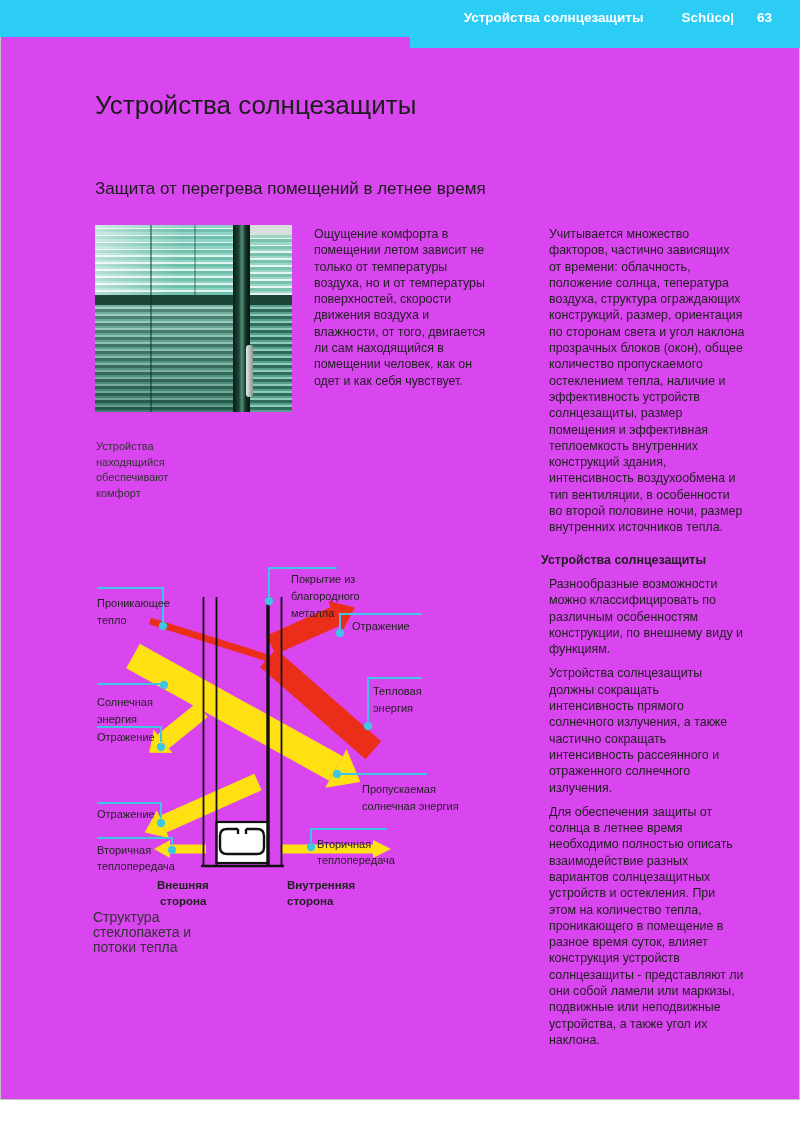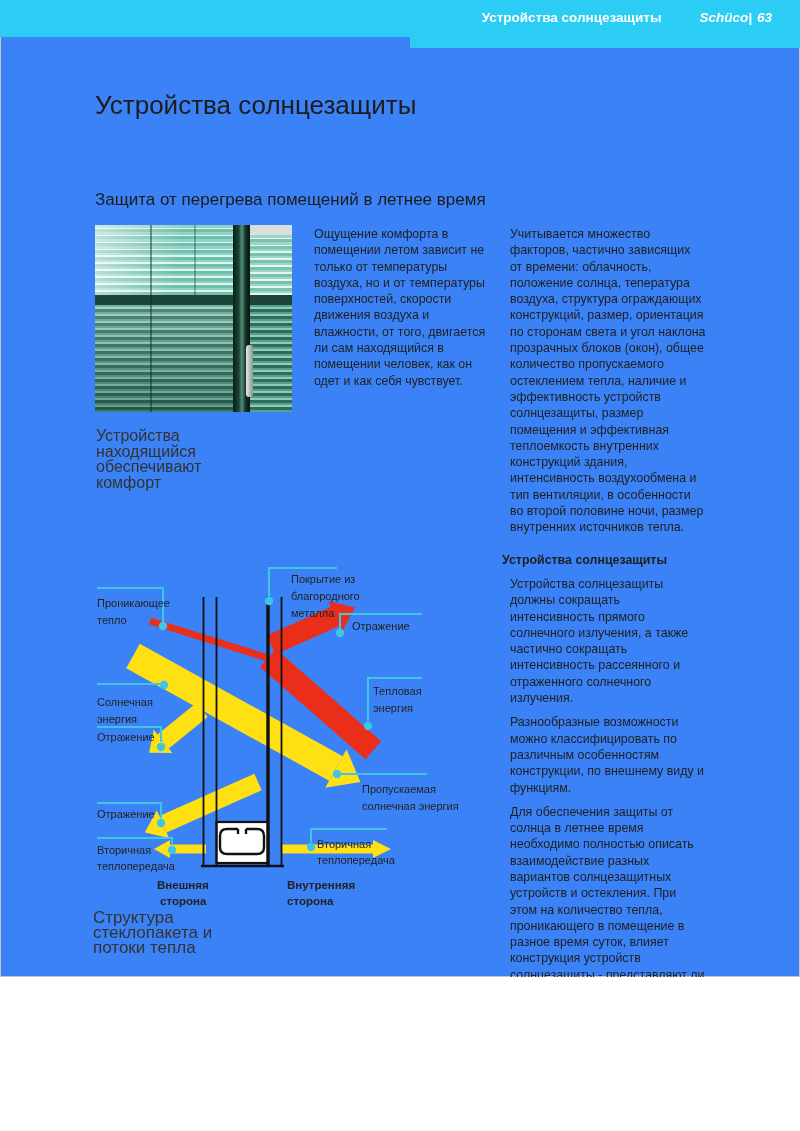--- a/index.html
+++ b/index.html
@@ -1,27 +1,27 @@
 <!DOCTYPE html>
 <html><head>
 <meta charset="utf-8">
 <style>
   html,body{margin:0;padding:0;background:#fff;}
-  .page{position:relative;width:800px;height:977px;background:#3b82f6;overflow:hidden;
+  .page{position:relative;width:800px;height:1100px;background:#d946ef;overflow:hidden;
         font-family:"Liberation Sans","DejaVu Sans",sans-serif;color:#1f1f1f;
         box-shadow:inset 0 0 0 1px #c4c4c4;}
   
   .topbar{position:absolute;left:0;top:0;width:800px;height:37px;background:#2bcdf4;}
   .topbar-ext{position:absolute;left:410px;top:37px;width:390px;height:11px;background:#2bcdf4;}
   .header-line{position:absolute;top:10px;left:0;width:772px;display:flex;justify-content:flex-end;
                align-items:baseline;gap:38px;color:#fff;font-size:13.5px;font-weight:bold;}
-  .brand-group{display:flex;gap:5px;align-items:flex-start;font-style:italic;}
+  .brand-group{display:flex;gap:23px;align-items:flex-start;}
   
   .page-title{position:absolute;left:95px;top:90px;font-size:26px;font-weight:400;color:#1c1c1c;}
-  .subtitle{position:absolute;left:95px;top:190px;font-size:17px;font-weight:400;color:#1c1c1c;}
+  .subtitle{position:absolute;left:95px;top:179px;font-size:17px;font-weight:400;color:#1c1c1c;}
   
   .photo{position:absolute;left:95px;top:225px;width:197px;height:187px;overflow:hidden;background:#5fae9d;}
   .photo div{position:absolute;}
   .ph-top-left{left:0;top:0;width:138px;height:70px;
       background:repeating-linear-gradient(180deg,#8fd3c4 0 2.5px,#e2f4ee 2.5px 4px,#6fbfae 4px 7px);}
   .ph-top-left:after{content:"";position:absolute;inset:0;
       background:linear-gradient(100deg,rgba(255,255,255,.55),rgba(255,255,255,0) 60%);}
   .ph-rail-left{left:0;top:70px;width:138px;height:10px;background:#1c453a;}
   .ph-bot-left{left:0;top:80px;width:138px;height:107px;
       background:repeating-linear-gradient(180deg,#55a18e 0 2.5px,#8fcbba 2.5px 4px,#2f6c5d 4px 7px);}
@@ -33,27 +33,27 @@
   .ph-top-right{left:155px;top:10px;width:42px;height:60px;
       background:repeating-linear-gradient(180deg,#9bd6c6 0 2.5px,#e6f5f0 2.5px 4px,#79c2b0 4px 7px);}
   .ph-rail-right{left:155px;top:70px;width:42px;height:10px;background:#1c453a;}
   .ph-bot-right{left:155px;top:80px;width:42px;height:107px;
       background:repeating-linear-gradient(180deg,#55a18e 0 2.5px,#8fcbba 2.5px 4px,#2f6c5d 4px 7px);}
   .ph-cord1{left:55px;top:0;width:2px;height:187px;background:rgba(8,40,32,.45);}
   .ph-cord2{left:99px;top:0;width:2px;height:70px;background:rgba(8,40,32,.3);}
   .ph-handle{left:151px;top:120px;width:7px;height:52px;border-radius:3px;
       background:linear-gradient(90deg,#e2e8e4,#8a988f);}
   
-  .caption{position:absolute;left:96px;top:428px;font-size:16px;line-height:15.5px;color:#333;}
-  .diag-caption{position:absolute;left:93px;top:910px;font-size:17px;line-height:15px;color:#333;}
+  .caption{position:absolute;left:96px;top:439px;font-size:11px;line-height:15.5px;color:#333;}
+  .diag-caption{position:absolute;left:93px;top:910px;font-size:14px;line-height:15px;color:#333;}
   
   .col{position:absolute;top:218px;font-size:12.4px;line-height:16.3px;color:#1f1f1f;}
   .col p{margin:8px;}
   .col-mid{left:306px;width:196px;}
-  .col-right{left:502px;width:212px;}
+  .col-right{left:541px;width:212px;}
   .col-heading{font-weight:bold;margin:16px 0 7px 0;}
   
   .diagram{position:absolute;left:88px;top:560px;}
   .diagram text{font-size:11px;fill:#222;font-family:"Liberation Sans","DejaVu Sans",sans-serif;}
   .diagram text.b{font-weight:bold;font-size:11.5px;}
   
   .footerbar{position:absolute;left:55px;top:1103px;width:690px;height:26px;background:#2bcdf4;}
 </style>
 </head>
 <body>
@@ -94,22 +94,22 @@
     <div>комфорт</div>
   </div>
 
   <div class="col col-mid">
     <p>Ощущение комфорта в помещении летом зависит не только от температуры воздуха, но и от температуры поверхностей, скорости движения воздуха и влажности, от того, двигается ли сам находящийся в помещении человек, как он одет и как себя чувствует.</p>
   </div>
 
   <div class="col col-right">
     <p>Учитывается множество факторов, частично зависящих от времени: облачность, положение солнца, тепература воздуха, структура ограждающих  конструкций, размер, ориентация по сторонам света и угол наклона прозрачных блоков (окон), общее количество пропускаемого остеклением тепла, наличие и эффективность устройств солнцезащиты, размер помещения и эффективная теплоемкость внутренних конструкций здания, интенсивность воздухообмена и тип вентиляции, в особенности во второй половине ночи, размер внутренних источников тепла.</p>
     <div class="col-heading">Устройства солнцезащиты</div>
+    <p>Разнообразные возможности можно классифицировать по различным особенностям конструкции, по внешнему виду и функциям.</p>
     <p>Устройства солнцезащиты должны сокращать интенсивность прямого солнечного излучения, а также частично сокращать интенсивность рассеянного и отраженного солнечного излучения.</p>
-    <p>Разнообразные возможности можно классифицировать по различным особенностям конструкции, по внешнему виду и функциям.</p>
     <p>Для обеспечения защиты от солнца в летнее время необходимо полностью описать взаимодействие разных вариантов солнцезащитных устройств и остекления. При этом на количество тепла, проникающего в помещение в разное время суток, влияет конструкция устройств солнцезащиты - представляют ли они собой ламели или маркизы, подвижные или неподвижные устройства, а также угол их наклона.</p>
   </div>
 
   <svg class="diagram" width="385" height="430" viewBox="0 0 385 430">
 
     <g fill="#ffe013">
       <g transform="translate(45,96) rotate(29)">
         <rect x="0" y="-14" width="232" height="28"></rect>
         <polygon points="232,-22 260,0 232,22"></polygon>
       </g>

